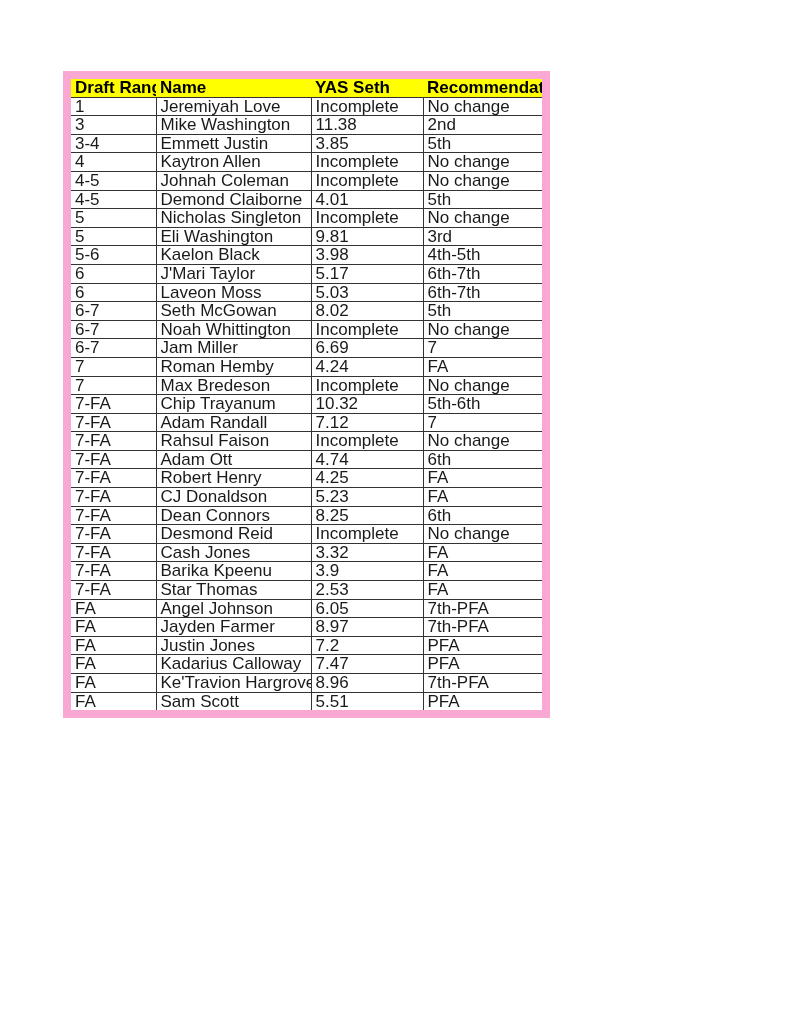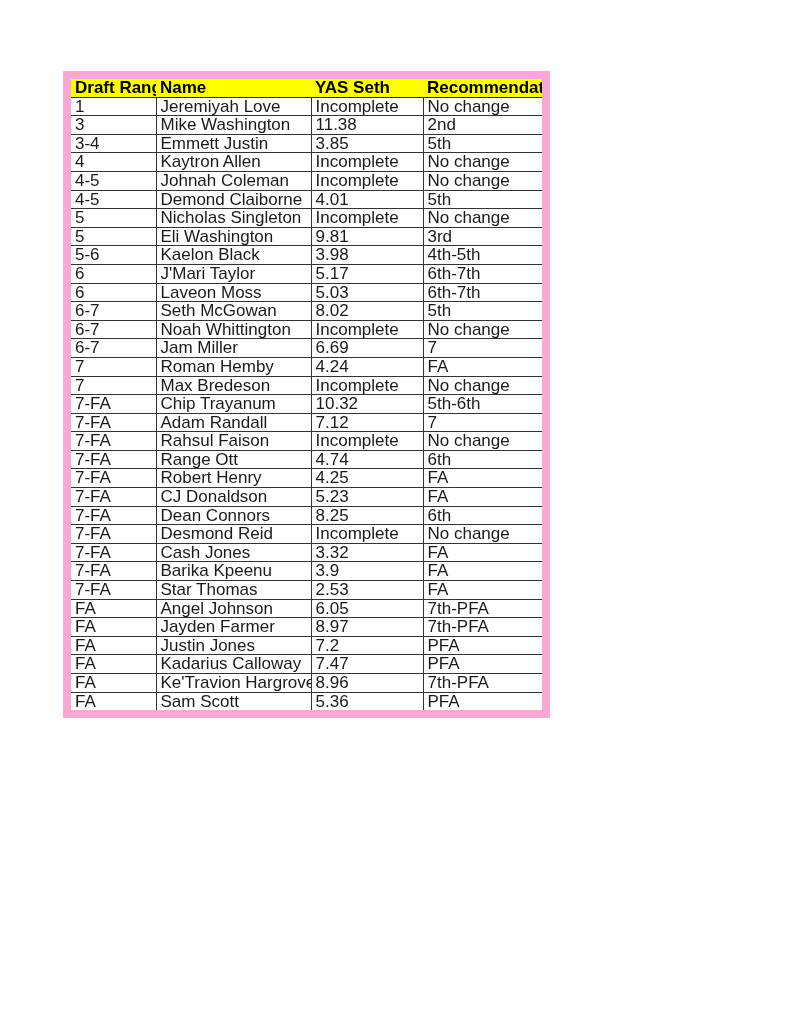--- a/index.html
+++ b/index.html
@@ -182,21 +182,21 @@
           <td>7</td>
         </tr>
         <tr>
           <td>7-FA</td>
           <td>Rahsul Faison</td>
           <td>Incomplete</td>
           <td>No change</td>
         </tr>
         <tr>
           <td>7-FA</td>
-          <td>Range Ott</td>
+          <td>Adam Ott</td>
           <td>4.74</td>
           <td>6th</td>
         </tr>
         <tr>
           <td>7-FA</td>
           <td>Robert Henry</td>
           <td>4.25</td>
           <td>FA</td>
         </tr>
         <tr>
@@ -261,18 +261,18 @@
         </tr>
         <tr>
           <td>FA</td>
           <td>Ke'Travion Hargrove</td>
           <td>8.96</td>
           <td>7th-PFA</td>
         </tr>
         <tr>
           <td>FA</td>
           <td>Sam Scott</td>
-          <td>5.36</td>
+          <td>5.51</td>
           <td>PFA</td>
         </tr>
       </tbody>
   </table>
 </div>
 
 </body></html>

